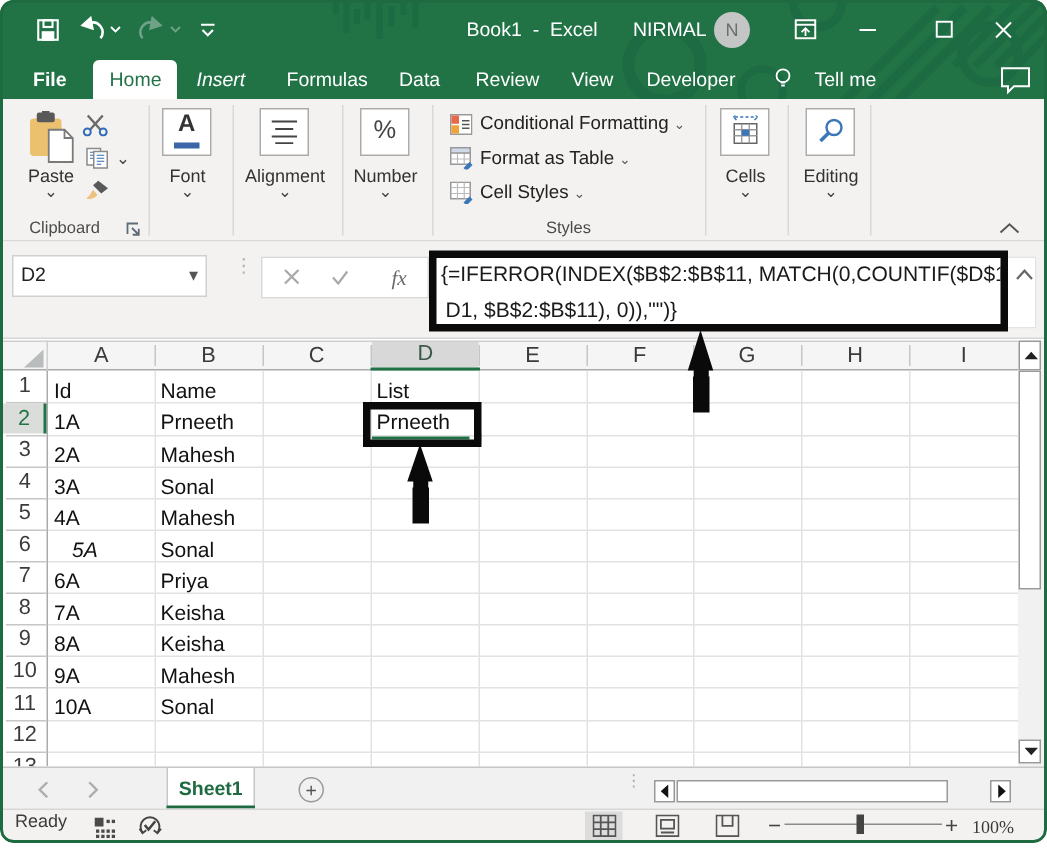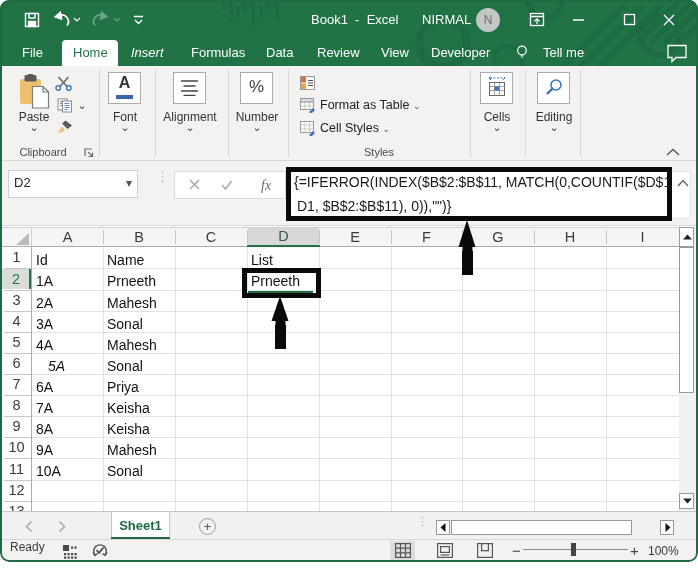--- a/index.html
+++ b/index.html
@@ -105,21 +105,21 @@
       <rect x="624.5" y="14.5" width="10" height="10" stroke="#fff" stroke-width="1.3" fill="none"></rect>
 
       <path d="M664 15 l10 10 m0 -10 l-10 10" stroke="#fff" stroke-width="1.3" fill="none"></path>
     </svg>
     <div class="abs wtxt" style="left:311px;top:12px;">Book1&nbsp; -&nbsp; Excel</div>
     <div class="abs wtxt" style="left:422px;top:12px;">NIRMAL</div>
     <div class="abs" style="left:476px;top:8px;width:24px;height:24px;border-radius:50%;background:#c3c6c4;color:#69706b;font-size:12px;text-align:center;line-height:24px;">N</div>
   </div>
   <div id="tabs" class="abs">
     <div class="abs" style="left:62px;top:2px;width:56px;height:26px;background:#fff;border-radius:4px 4px 0 0;"></div>
-    <div class="tab" style="left:22px;">File</div>
+    <div class="tab" style="left:22px;font-weight:bold;">File</div>
     <div class="tab" style="left:73px;color:#217346;">Home</div>
     <div class="tab" style="left:131px;font-style:italic;">Insert</div>
     <div class="tab" style="left:191px;">Formulas</div>
     <div class="tab" style="left:266px;">Data</div>
     <div class="tab" style="left:317px;">Review</div>
     <div class="tab" style="left:381px;">View</div>
     <div class="tab" style="left:431px;">Developer</div>
     <div class="tab" style="left:543px;">Tell me</div>
     <svg class="abs" style="left:514px;top:5px" width="16" height="19" viewBox="0 0 16 18">
       <g stroke="#fff" stroke-width="1.2" fill="none">
@@ -195,20 +195,21 @@
     <div class="rlabel" style="left:232px;width:50px;">Number</div>
     <div class="rchev" style="left:232px;width:50px;">⌄</div>
     <div class="rsep" style="left:288px;"></div>
 
     <svg class="abs" style="left:300px;top:10px" width="15" height="14" viewBox="0 0 15 14">
       <rect x="0.5" y="0.5" width="14" height="13" fill="#fff" stroke="#999"></rect>
       <rect x="1" y="1" width="5" height="5.5" fill="#e8694a"></rect>
       <rect x="1" y="7.5" width="5" height="5.5" fill="#f0a23c"></rect>
       <path d="M8 4.5 h5 m-5 2.5 h5 m-5 2.5 h5" stroke="#555" stroke-width="1.1"></path>
     </svg>
+    <div class="srow" style="left:320px;top:9px;">Conditional Formatting <span style="font-size:9px;color:#555">⌄</span></div>
     <svg class="abs" style="left:300px;top:32px" width="16" height="15" viewBox="0 0 16 15">
       <rect x="0.5" y="0.5" width="13" height="11" fill="#fff" stroke="#999"></rect>
       <path d="M0.5 4 h13 M0.5 8 h13 M5 0.5 v11 M9.5 0.5 v11" stroke="#bbb" stroke-width="0.8"></path>
       <rect x="0.5" y="0.5" width="13" height="3.5" fill="#cfd9e8" stroke="#999"></rect>
       <path d="M9 14 l4 -4 2 2 -4 4 z" fill="#3a76b8"></path>
     </svg>
     <div class="srow" style="left:320px;top:32px;">Format as Table <span style="font-size:9px;color:#555">⌄</span></div>
     <svg class="abs" style="left:300px;top:55px" width="16" height="15" viewBox="0 0 16 15">
       <rect x="0.5" y="0.5" width="13" height="11" fill="#fff" stroke="#999"></rect>
       <path d="M0.5 4 h13 M0.5 8 h13 M5 0.5 v11 M9.5 0.5 v11" stroke="#bbb" stroke-width="0.8"></path>
@@ -446,16 +447,16 @@
     <svg class="abs" style="left:477px;top:3px" width="16" height="15" viewBox="0 0 16 15">
       <g stroke="#555" stroke-width="1.2" fill="none">
         <rect x="0.6" y="0.6" width="14.8" height="13.8"></rect>
         <path d="M4.6 0.6 v7 h6.8 v-7"></path>
       </g>
     </svg>
     <div class="abs" style="left:512px;top:2px;font-size:15px;color:#444;">−</div>
     <div class="abs" style="left:523px;top:9px;width:105px;height:1px;background:#8a8a8a;"></div>
     <div class="abs" style="left:571px;top:3px;width:5px;height:13px;background:#444;"></div>
     <div class="abs" style="left:630px;top:2px;font-size:15px;color:#444;">+</div>
-    <div class="abs" style="left:648px;top:4px;">100%</div>
+    <div class="abs" style="left:648px;top:4px;font-family:Liberation Serif, serif;">100%</div>
   </div>
   <div id="frame"></div>
 </div>
 
 </body></html>

